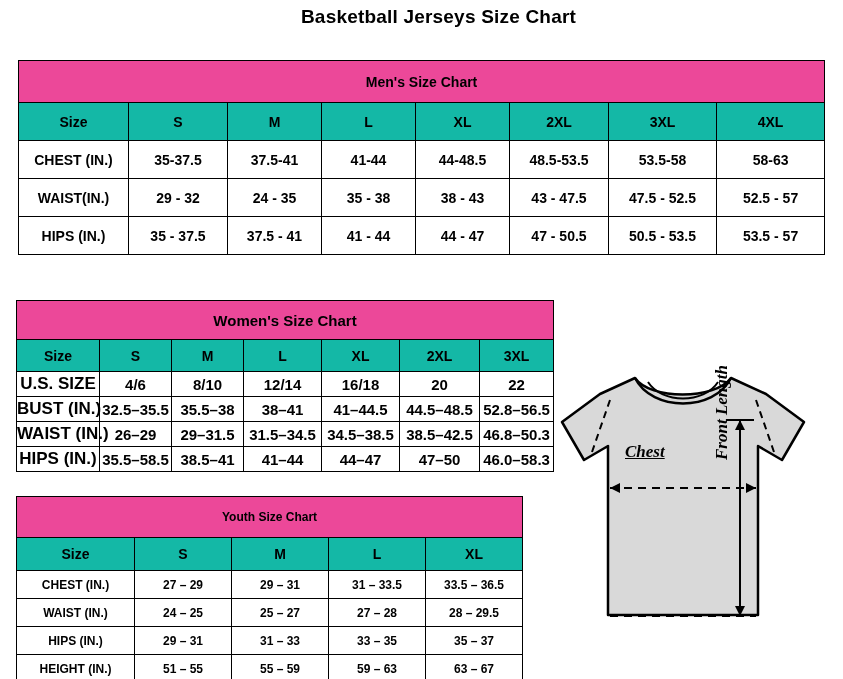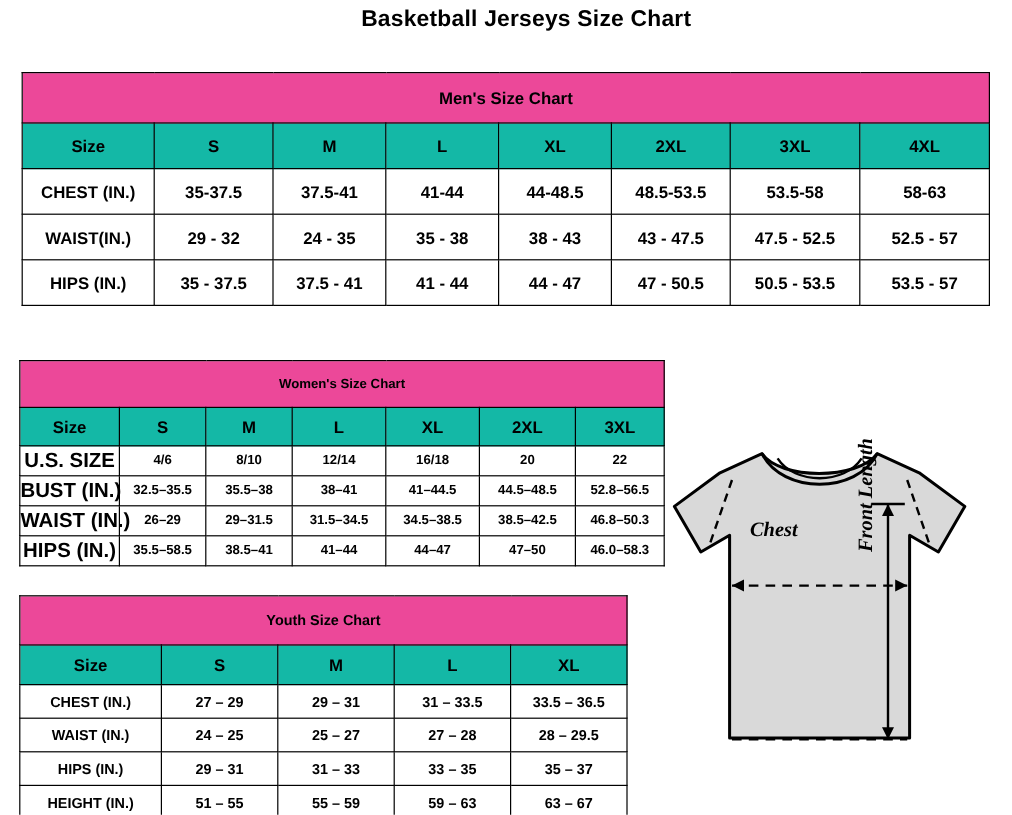--- a/index.html
+++ b/index.html
@@ -64,21 +64,21 @@
   #men-table tr.caption-row td { height: 41px; }
   #men-table tr.header-row td { height: 37px; }
 
   
   #women-table {
     position: absolute;
     left: 16px;
     top: 300px;
     width: 537px;
   }
-  #women-table td { height: 24px; font-size: 11px; }
+  #women-table td { height: 24px; font-size: 15px; }
   #women-table tr.caption-row td { height: 38px; }
   #women-table tr.header-row td { height: 31px; font-size: 14px; }
   #women-table td.rowlabel { font-size: 17px; }
 
   
   #youth-table {
     position: absolute;
     left: 16px;
     top: 496px;
     width: 506px;
@@ -100,21 +100,22 @@
     position: absolute;
     font-family: "Liberation Serif", serif;
     font-weight: bold;
     font-style: italic;
     font-size: 17px;
     color: #000;
     white-space: nowrap;
   }
   #chest-label {
     left: 85px;
-    top: 72px;
+    top: 82px;
+    text-decoration: underline;
   }
   #frontlength-label {
     left: 172px;
     top: 100px;
     transform: rotate(-90deg);
     transform-origin: left top;
   }
 </style>
 </head>
 <body>

